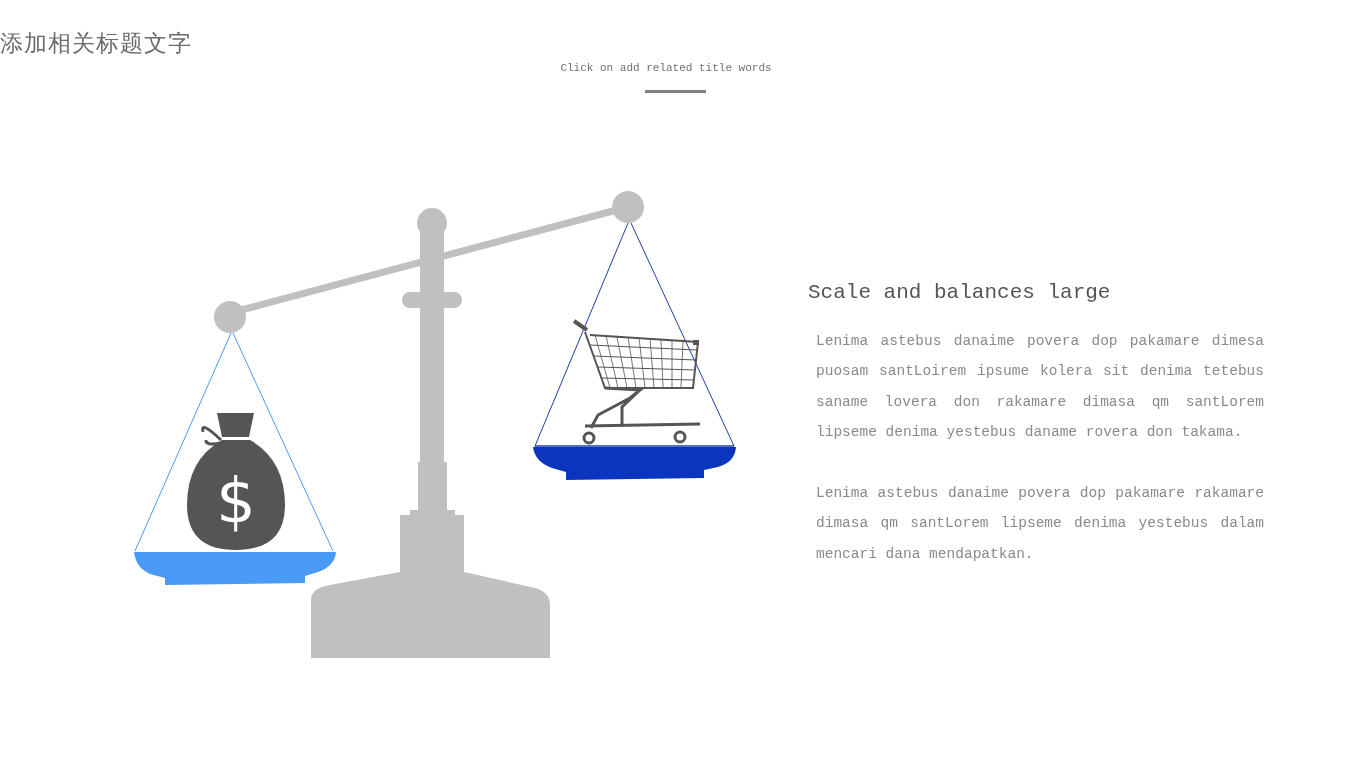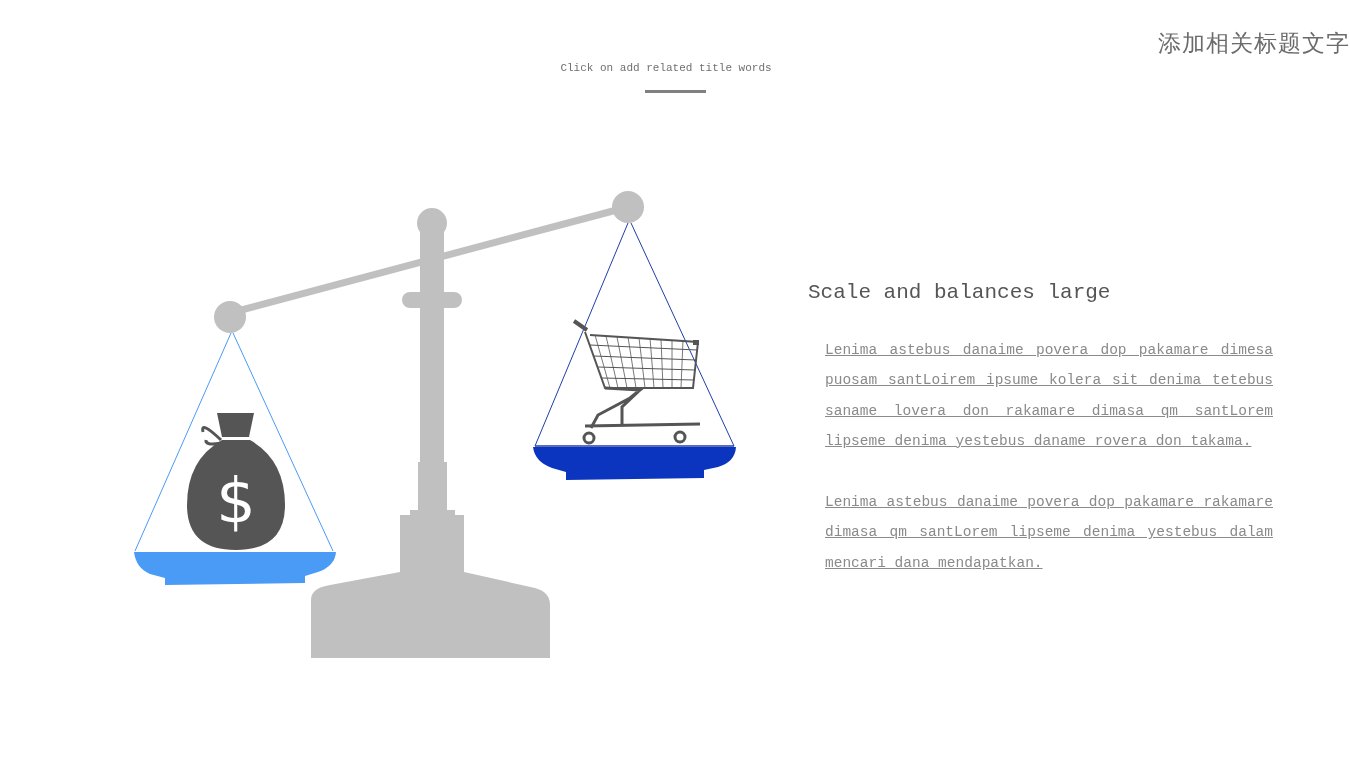--- a/index.html
+++ b/index.html
@@ -1,22 +1,22 @@
 <!DOCTYPE html>
 <html><head>
 <meta charset="utf-8">
 <style>
   html, body { margin:0; padding:0; background:#ffffff; }
   body { width:1350px; height:759px; position:relative; overflow:hidden; font-family:"DejaVu Sans Mono","Liberation Mono",monospace; }
-  .title-zh { position:absolute; left:0; width:1350px; top:28px; text-align:right; font-family:"DejaVu Serif","Liberation Serif",serif; font-size:23px; color:#6b6b6b; letter-spacing:1px; }
+  .title-zh { position:absolute; left:0; width:1350px; top:28px; text-align:left; font-family:"DejaVu Serif","Liberation Serif",serif; font-size:23px; color:#6b6b6b; letter-spacing:1px; }
   .title-en { position:absolute; left:0; width:1332px; top:62px; text-align:center; font-family:"Liberation Mono","DejaVu Sans Mono",monospace; font-size:11px; color:#707070; }
   .title-bar { position:absolute; left:645px; top:90px; width:61px; height:3px; background:#808080; }
   .scale-svg { position:absolute; left:0; top:0; }
   .section-heading { position:absolute; left:808px; top:275px; font-family:"Liberation Mono","DejaVu Sans Mono",monospace; font-size:21px; color:#555555; white-space:nowrap;margin-top:6px; }
-  .para { position:absolute; left:809px; width:448px; font-family:"Liberation Mono","DejaVu Sans Mono",monospace; font-size:14.5px; line-height:30.3px; color:#8a8a8a; text-align:justify; margin:16px;text-decoration:underline; }
+  .para { position:absolute; left:809px; width:448px; font-family:"Liberation Mono","DejaVu Sans Mono",monospace; font-size:14.5px; line-height:30.3px; color:#8a8a8a; text-align:justify; margin:7px; }
   .para1 { top:319px; }
   .para2 { top:471px; }
 </style>
 </head>
 <body>
 
 <div class="title-zh">添加相关标题文字</div>
 <div class="title-en">Click on add related title words</div>
 <div class="title-bar"></div>
 

